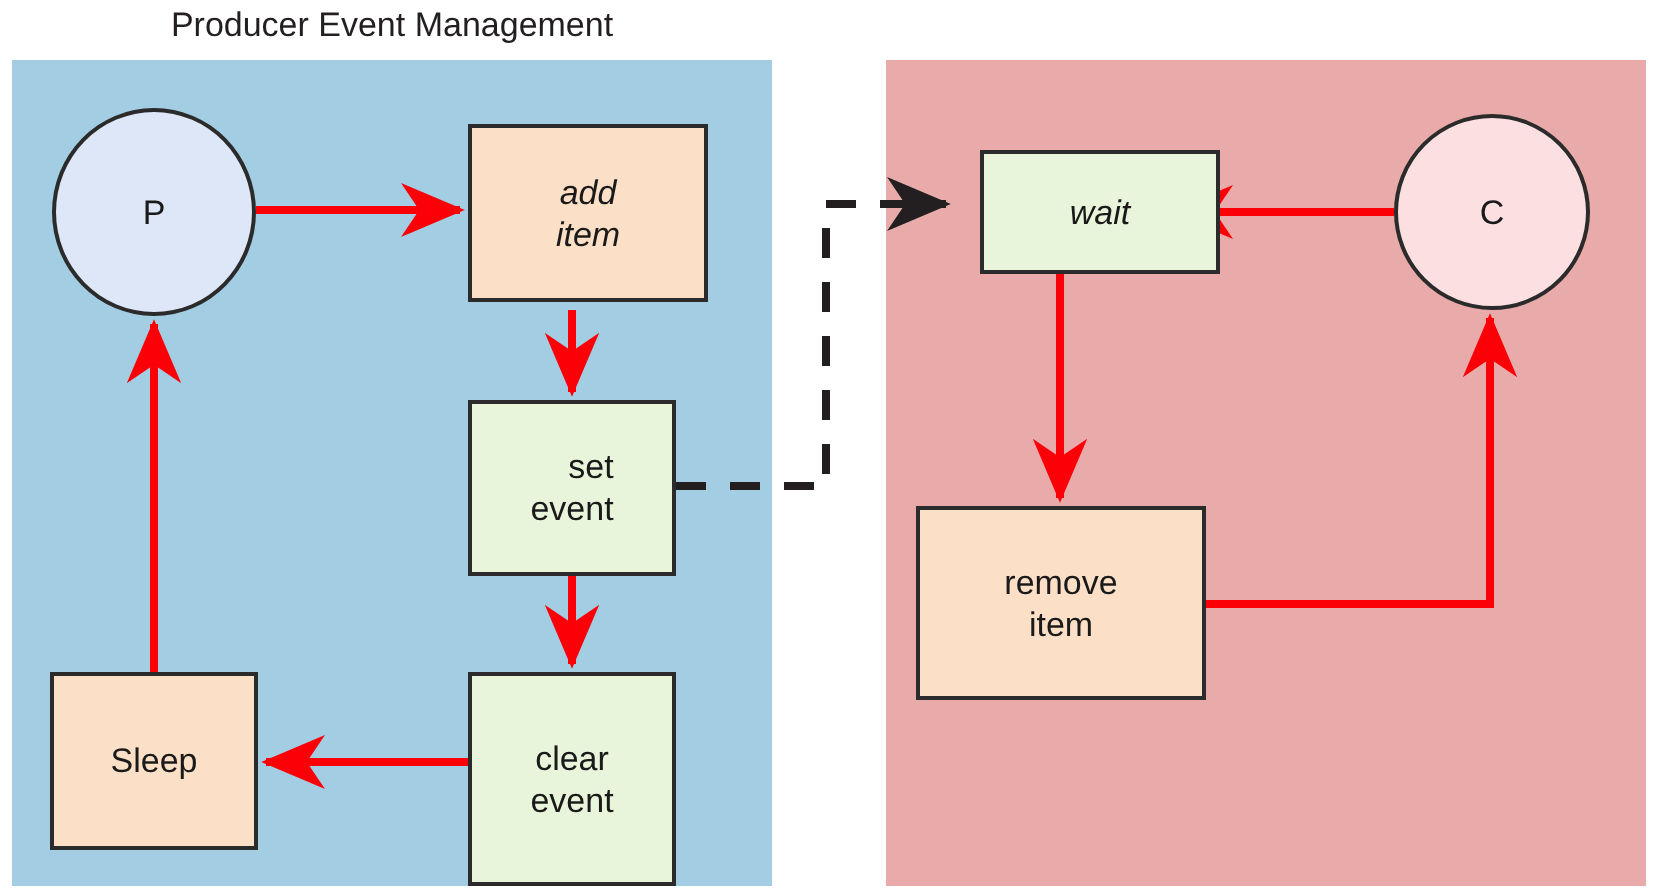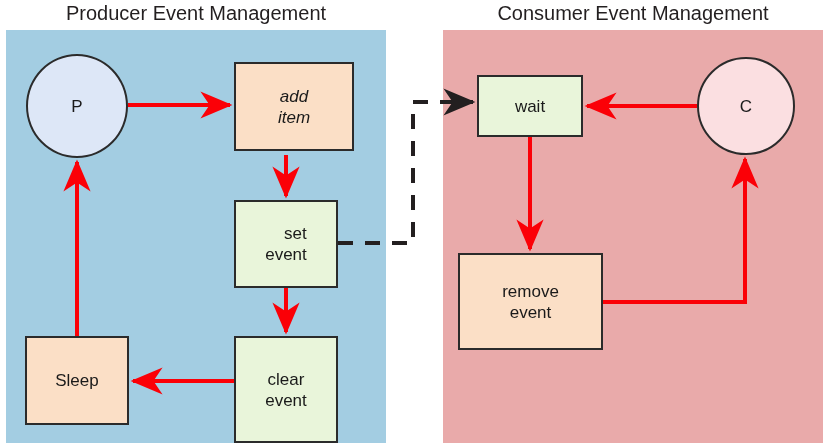--- a/index.html
+++ b/index.html
@@ -12,21 +12,21 @@
     width: 830px;
     height: 448px;
     background: #ffffff;
     overflow: hidden;
     font-family: "Liberation Sans", sans-serif;
   }
   .panel-title {
     position: absolute;
     text-align: center;
     color: #231f20;
-    font-size: 20px;
+    font-size: 17px;
     line-height: 22px;
     white-space: nowrap;
   }
   .panel {
     position: absolute;
     box-sizing: border-box;
   }
   .panel.producer { background: #a3cde2; }
   .panel.consumer { background: #e9aaaa; }
 
@@ -67,21 +67,20 @@
     height: 448px;
     z-index: 3;
   }
 </style>
 </head>
 <body>
 
 <div id="stage">
 
   <div class="panel-title" style="left:6px; top:2px; width:380px;">Producer Event Management</div>
-  <div class="panel-title" style="left:443px; top:2px; width:380px;">Consumer Event Management</div>
 
   <div class="panel producer" style="left:6px; top:30px; width:380px; height:413px;"></div>
   <div class="panel consumer" style="left:443px; top:30px; width:380px; height:413px;"></div>
 
   <svg class="edge-layer" viewBox="0 0 830 448" xmlns="http://www.w3.org/2000/svg">
     <defs>
       <marker id="arrow-red" markerWidth="9" markerHeight="9" refX="7.4" refY="3.6" orient="auto" markerUnits="strokeWidth">
         <path d="M0,0.2 L8,3.6 L0,7 L2.3,3.6 Z" fill="#fb0007"></path>
       </marker>
       <marker id="arrow-black" markerWidth="9" markerHeight="9" refX="7.4" refY="3.6" orient="auto" markerUnits="strokeWidth">
@@ -142,26 +141,26 @@
 
   <div class="node box-green" style="left:234px; top:336px; width:104px; height:107px;">
     <span class="node-label">clear
 event</span>
   </div>
 
   <div class="node box-orange" style="left:25px; top:336px; width:104px; height:89px;text-align:center;">
     <span class="node-label">Sleep</span>
   </div>
 
-  <div class="node box-green" style="left:477px; top:75px; width:106px; height:62px;">
+  <div class="node box-green" style="left:490px; top:75px; width:120px; height:62px;font-style:italic;">
     <span class="node-label">wait</span>
   </div>
 
   <div class="node circle-pink" style="left:697px; top:57px; width:98px; height:98px;">
     <span class="node-label">C</span>
   </div>
 
   <div class="node box-orange" style="left:458px; top:253px; width:145px; height:97px;">
     <span class="node-label">remove
-event</span>
+item</span>
   </div>
 
 </div>
 
 </body></html>

